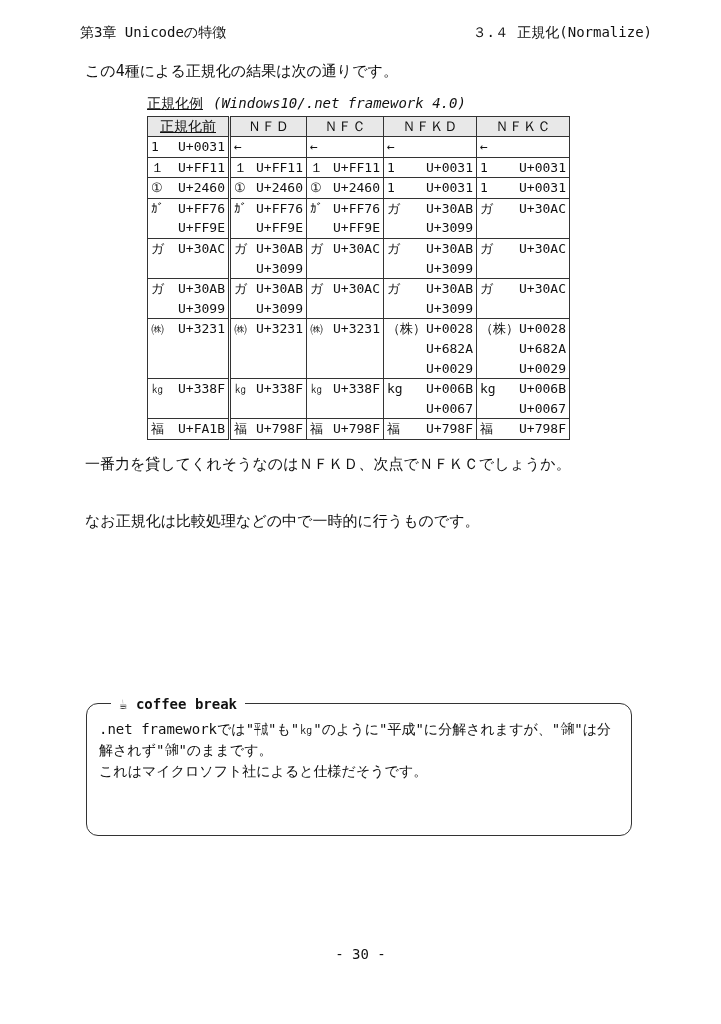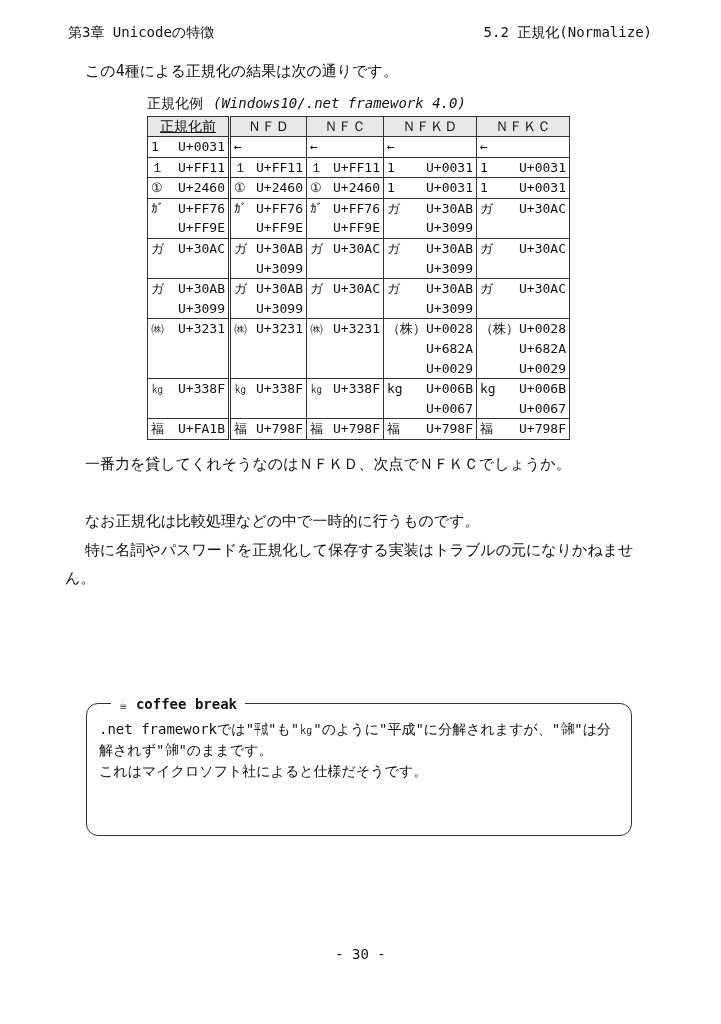--- a/index.html
+++ b/index.html
@@ -4,28 +4,28 @@
 <style>
   * { margin:0; padding:0; box-sizing:border-box; }
   html,body { background:#888; }
   .page {
     position:relative; width:721px; height:1024px; margin:0 auto;
     background:#ffffff; color:#111;
     font-family:"DejaVu Sans Mono","Liberation Mono",monospace;
     overflow:hidden;
   }
   .pg-header {
-    position:absolute; left:68px; right:69px; top:24px;
+    position:absolute; left:80px; right:69px; top:24px;
     display:flex; justify-content:space-between;
     font-size:14px; line-height:16px;
   }
   .intro { position:absolute; left:85px; top:62px; font-size:15px; }
   .table-block { position:absolute; left:147px; top:92px; }
   .table-title { font-size:14px; line-height:22px; white-space:nowrap; }
-  .tt-main { }
+  .tt-main { text-decoration:underline; }
   .tt-note { margin-left:10px;font-style:italic; }
   table.norm-table { border-collapse:collapse; table-layout:fixed; margin-top:2px; }
   .norm-table th, .norm-table td {
     border:1px solid #333; vertical-align:top;
     font-size:13px; font-weight:normal; padding:0 3px;
   }
   .norm-table th { background:#e8e8e8; text-align:center; height:20px; line-height:19px; font-size:14px; }
   .norm-table th:first-child { text-decoration:underline; }
   .norm-table tr > *:nth-child(1) { width:82px; }
   .norm-table tr > *:nth-child(2) { width:77px; border-left:3px double #333; }
@@ -52,21 +52,21 @@
   .coffee-link { color:#3340cc; text-decoration:underline; word-break:break-all; line-height:21px; display:inline-block; cursor:pointer; }
   .page-number { position:absolute; left:0; right:0; top:946px; text-align:center; font-size:14px; }
 </style>
 </head>
 <body>
 
 <div class="page">
 
   <div class="pg-header">
     <span>第3章  Unicodeの特徴</span>
-    <span>5.2 正規化(Normalize)</span>
+    <span>３.４ 正規化(Normalize)</span>
   </div>
 
   <p class="intro">この4種による正規化の結果は次の通りです。</p>
 
   <div class="table-block">
     <div class="table-title">
       <span class="tt-main">正規化例</span><span class="tt-note">(Windows10/.net framework 4.0)</span>
     </div>
     <table class="norm-table">
       <thead>
@@ -423,21 +423,20 @@
               </div>
             </td>
           </tr>
         </tbody>
     </table>
   </div>
 
   <div class="bodytext">
     <p class="p-conclusion">一番力を貸してくれそうなのはＮＦＫＤ、次点でＮＦＫＣでしょうか。</p>
     <p>なお正規化は比較処理などの中で一時的に行うものです。</p>
-    <p>特に名詞やパスワードを正規化して保存する実装はトラブルの元になりかねません。</p>
   </div>
 
   <div class="coffee-box">
     <div class="coffee-title">
       <span>☕</span>
       <span>coffee break</span>
     </div>
     <p>.net frameworkでは"㍻"も"㎏"のように"平成"に分解されますが、"㋿"は分解されず"㋿"のままです。</p>
     <p>これはマイクロソフト社によると仕様だそうです。</p>
   </div>

